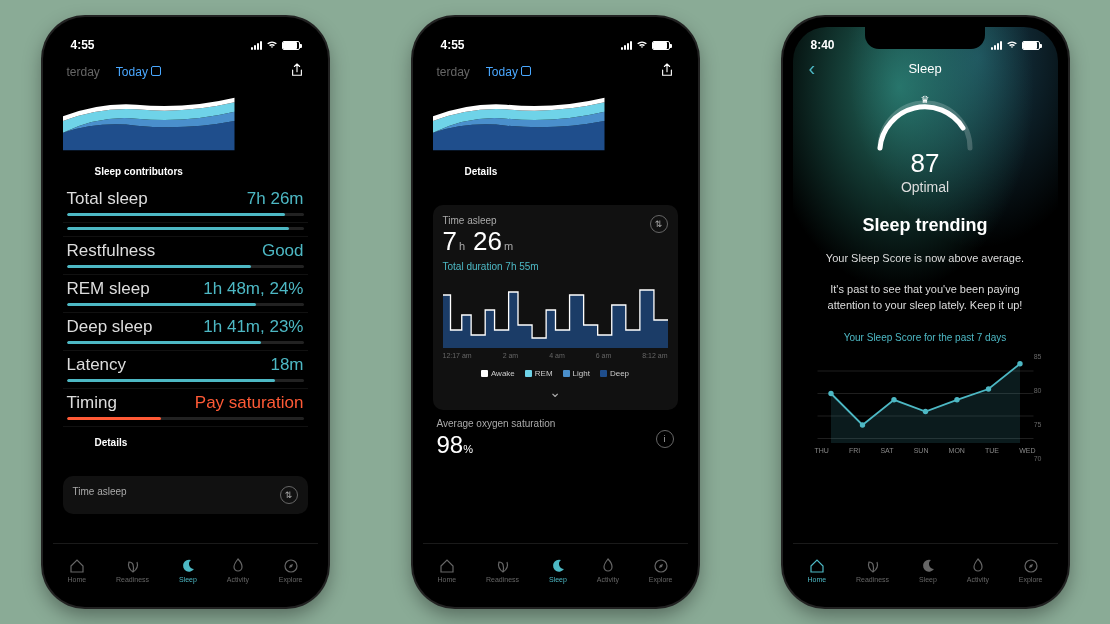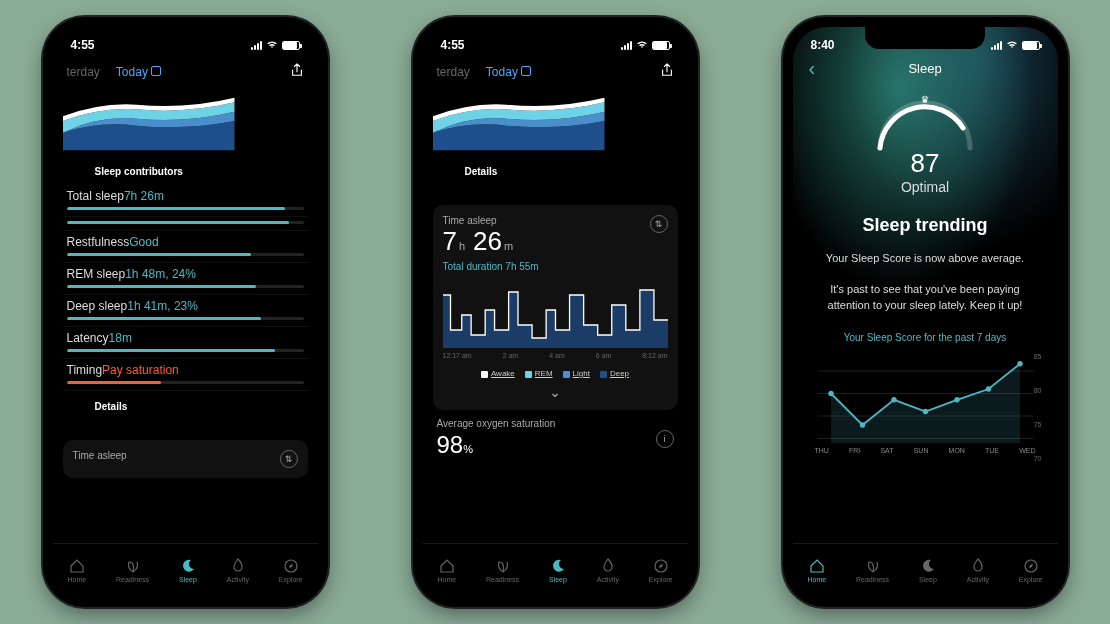--- a/index.html
+++ b/index.html
@@ -73,21 +73,21 @@
   .back-chev { font-size: 20px; color: #4db8c4; cursor: pointer; }
 
   .content { flex: 1; overflow: hidden; padding: 0 10px; }
   .content-p3 { flex:1; overflow:hidden; padding: 0 16px; text-align:center; }
 
   .area-chart { height: 70px; position: relative; }
 
   .section-title { font-size: 10px; font-weight: 600; padding: 10px 4px 8px; margin-left: 28px; }
 
   .contrib-row { padding: 4px 4px 6px; border-bottom: 1px solid #111; }
-  .contrib-top { display: flex; justify-content: flex-start; font-size: 12px; padding-bottom: 4px;}
+  .contrib-top { display: flex; justify-content: space-between; font-size: 17px; padding-bottom: 4px; gap: 28px;}
   .contrib-label { color: #ddd; }
   .contrib-val { color: #4db8c4; font-weight: 500; }
   .contrib-val.warn { color: #ff5a36; }
   .bar-track { height: 3px; background: #222; border-radius: 2px; overflow:hidden;}
   .bar-fill { height: 100%; background: #4db8c4; border-radius: 2px; }
   .bar-fill.warn { background: #ff5a36; }
 
   .details-card {
     background: #111;
     border-radius: 10px;
@@ -97,21 +97,21 @@
   .small-label { font-size: 10px; color: #aaa; }
   .big-num { font-size: 26px; font-weight: 300; display:flex; align-items: baseline; gap:2px;}
   .big-num .unit { font-size: 11px; color: #aaa; margin-right: 6px;}
   .sub-link { font-size: 10px; color: #4db8c4; margin-top:4px;}
   .circle-icon { width: 18px; height: 18px; border: 1px solid #666; border-radius: 50%; display:flex;align-items:center;justify-content:center;font-size:9px;color:#aaa;}
   .card-head { display:flex; justify-content:space-between; align-items:flex-start;}
 
   .hypno { height: 70px; margin-top: 8px; position:relative; }
   .time-labels { display:flex; justify-content:space-between; font-size:7px; color:#666; margin-top:2px;}
   .legend { display:flex; justify-content:center; gap:10px; font-size:8px; color:#ccc; margin-top:10px;}
-  .legend-item { display:flex; align-items:flex-end; gap:3px;text-decoration:underline;}
+  .legend-item { display:flex; align-items:center; gap:3px;}
   .sw { width:7px; height:7px; border-radius:1px;}
   .chev-down { text-align:center; color:#aaa; font-size:14px; margin-top:6px;}
 
   .oxy-row { display:flex; justify-content:space-between; align-items:center; padding: 8px 4px 0;}
   .oxy-left .small-label { margin-bottom:2px;}
   .oxy-val { font-size:24px; font-weight:300;}
   .oxy-val .pct { font-size:11px;}
 
   
   .aurora-bg {

